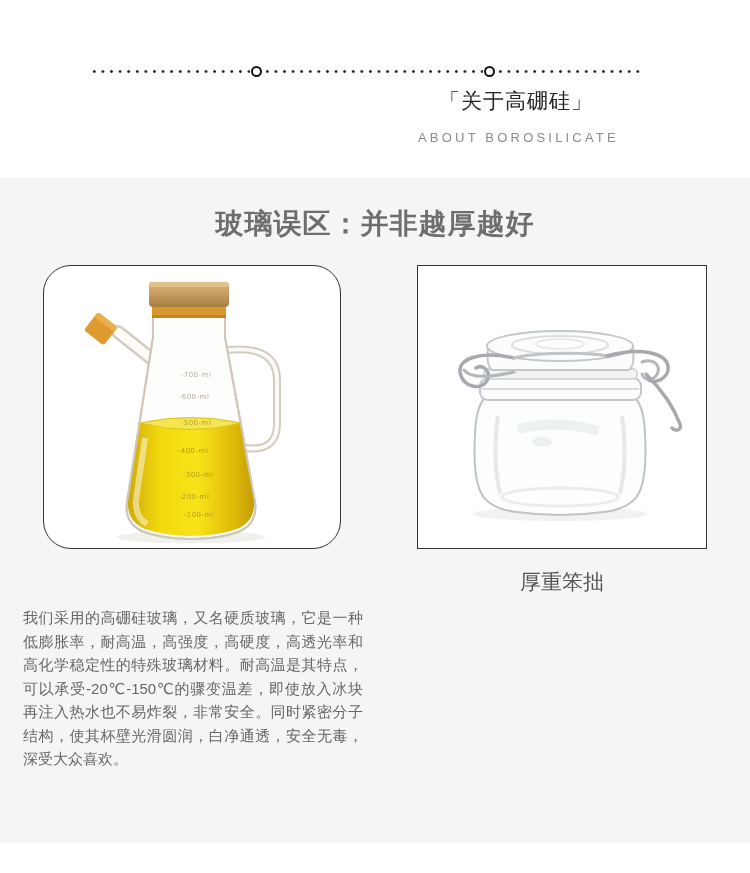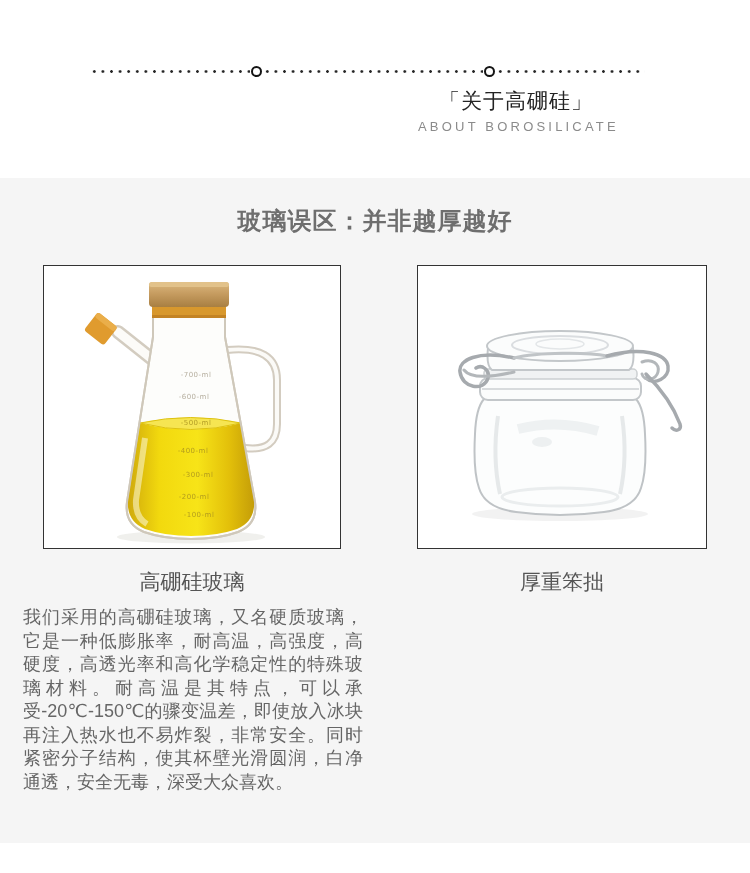--- a/index.html
+++ b/index.html
@@ -12,31 +12,31 @@
   .top-section{position:absolute;top:0;left:0;width:750px;height:178px;background:#ffffff;}
   .dotted-divider{position:absolute;left:90px;top:65px;width:555px;height:13px;display:flex;align-items:center;}
   .dots{flex:none;height:3px;background-image:radial-gradient(circle,#262626 1.15px,transparent 1.55px);
         background-size:8.6px 3px;background-repeat:repeat-x;background-position:left center;}
   .seg1{width:160px;}
   .seg2{width:220px;}
   .seg3{flex:1;}
   .divider-circle{flex:none;width:7px;height:7px;border:2.6px solid #141414;border-radius:50%;background:#fff;margin:0 1px;}
   .title-block{position:absolute;left:418px;top:88px;width:196px;text-align:center;}
   .title-cn{font-size:21px;color:#232323;letter-spacing:1px;font-weight:500;line-height:26px;}
-  .title-en{margin-top:5px;font-size:13px;color:#8b8b8b;letter-spacing:3.2px;white-space:nowrap;}
+  .title-en{margin-top:16px;font-size:13px;color:#8b8b8b;letter-spacing:3.2px;white-space:nowrap;}
   
   .gray-band{position:absolute;top:178px;left:0;width:750px;height:665px;background:#f5f5f5;}
-  .heading{margin:0;padding-top:27px;text-align:center;font-size:24px;font-weight:600;color:#6e6e6e;letter-spacing:1px;}
+  .heading{margin:0;padding-top:27px;text-align:center;font-size:28px;font-weight:600;color:#6e6e6e;letter-spacing:1px;}
   .image-box{position:absolute;top:87px;height:284px;background:#fff;border:1px solid #333;box-sizing:border-box;overflow:hidden;}
-  .image-left{left:43px;width:298px;}
+  .image-left{left:43px;width:298px;border-radius:28px;}
   .image-right{left:417px;width:290px;}
   .col-label{position:absolute;top:390px;font-size:21px;color:#555555;text-align:center;font-weight:500;}
   .label-left{left:43px;width:298px;}
   .label-right{left:417px;width:290px;}
-  .para{position:absolute;top:428px;margin:0;font-size:18px;line-height:23.5px;color:#666666;text-align:justify;}
+  .para{position:absolute;top:428px;margin:0;font-size:15px;line-height:23.5px;color:#666666;text-align:justify;}
   .para-left{left:23px;width:340px;}
   .para-right{left:412px;width:318px;}
   
   .mark{font-size:7px;font-family:"DejaVu Sans",sans-serif;text-anchor:middle;letter-spacing:.5px;}
   .mark.glass{fill:#b6af9f;}
   .mark.oil{fill:#a8911f;opacity:.85;}
 </style>
 </head>
 <body>
 
@@ -133,19 +133,18 @@
 
         <path d="M96,92 C60,84 40,94 42,106 C44,122 66,126 70,112 C72,104 64,98 58,102" fill="none" stroke="#a6aaae" stroke-width="3.5" stroke-linecap="round"></path>
         <path d="M96,106 C70,112 52,112 46,104" fill="none" stroke="#b3b7ba" stroke-width="3" stroke-linecap="round"></path>
         <path d="M96,92 C120,86 170,86 189,90" fill="none" stroke="#c0c4c7" stroke-width="3" stroke-linecap="round"></path>
         <path d="M189,90 C224,80 248,88 250,100 C252,112 236,120 228,112" fill="none" stroke="#a6aaae" stroke-width="3.5" stroke-linecap="round"></path>
         <path d="M224,96 C234,92 242,98 240,106 C238,114 226,116 224,108" fill="none" stroke="#b3b7ba" stroke-width="3" stroke-linecap="round"></path>
         <path d="M228,108 C244,124 256,142 262,158 C264,164 258,166 254,162" fill="none" stroke="#a6aaae" stroke-width="3.5" stroke-linecap="round"></path>
       </svg>
     </div>
 
-    <div class="col-label label-left">高硼硅玻璃</div>
     <div class="col-label label-right">厚重笨拙</div>
 
     <p class="para para-left">我们采用的高硼硅玻璃，又名硬质玻璃，它是一种低膨胀率，耐高温，高强度，高硬度，高透光率和高化学稳定性的特殊玻璃材料。耐高温是其特点，可以承受-20℃-150℃的骤变温差，即使放入冰块再注入热水也不易炸裂，非常安全。同时紧密分子结构，使其杯壁光滑圆润，白净通透，安全无毒，深受大众喜欢。</p>
   </div>
 
 </div>
 
 </body></html>

